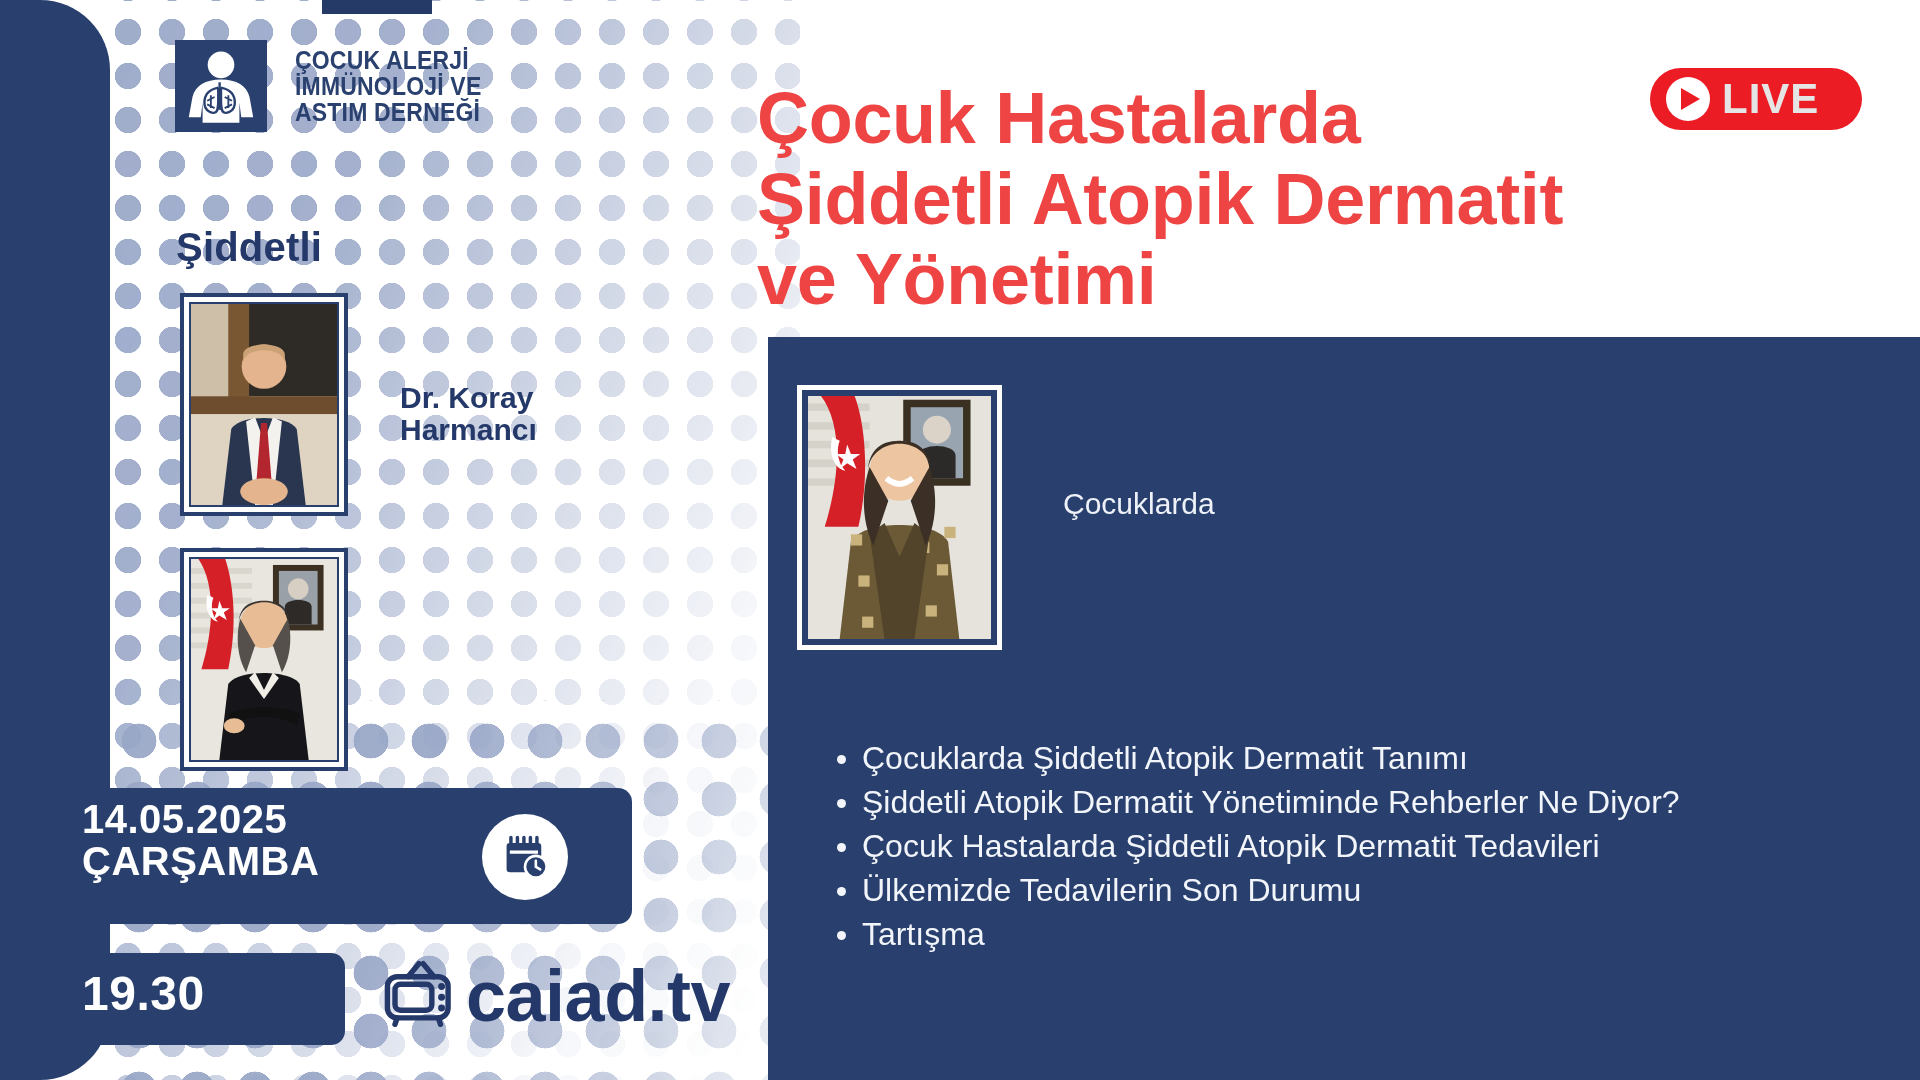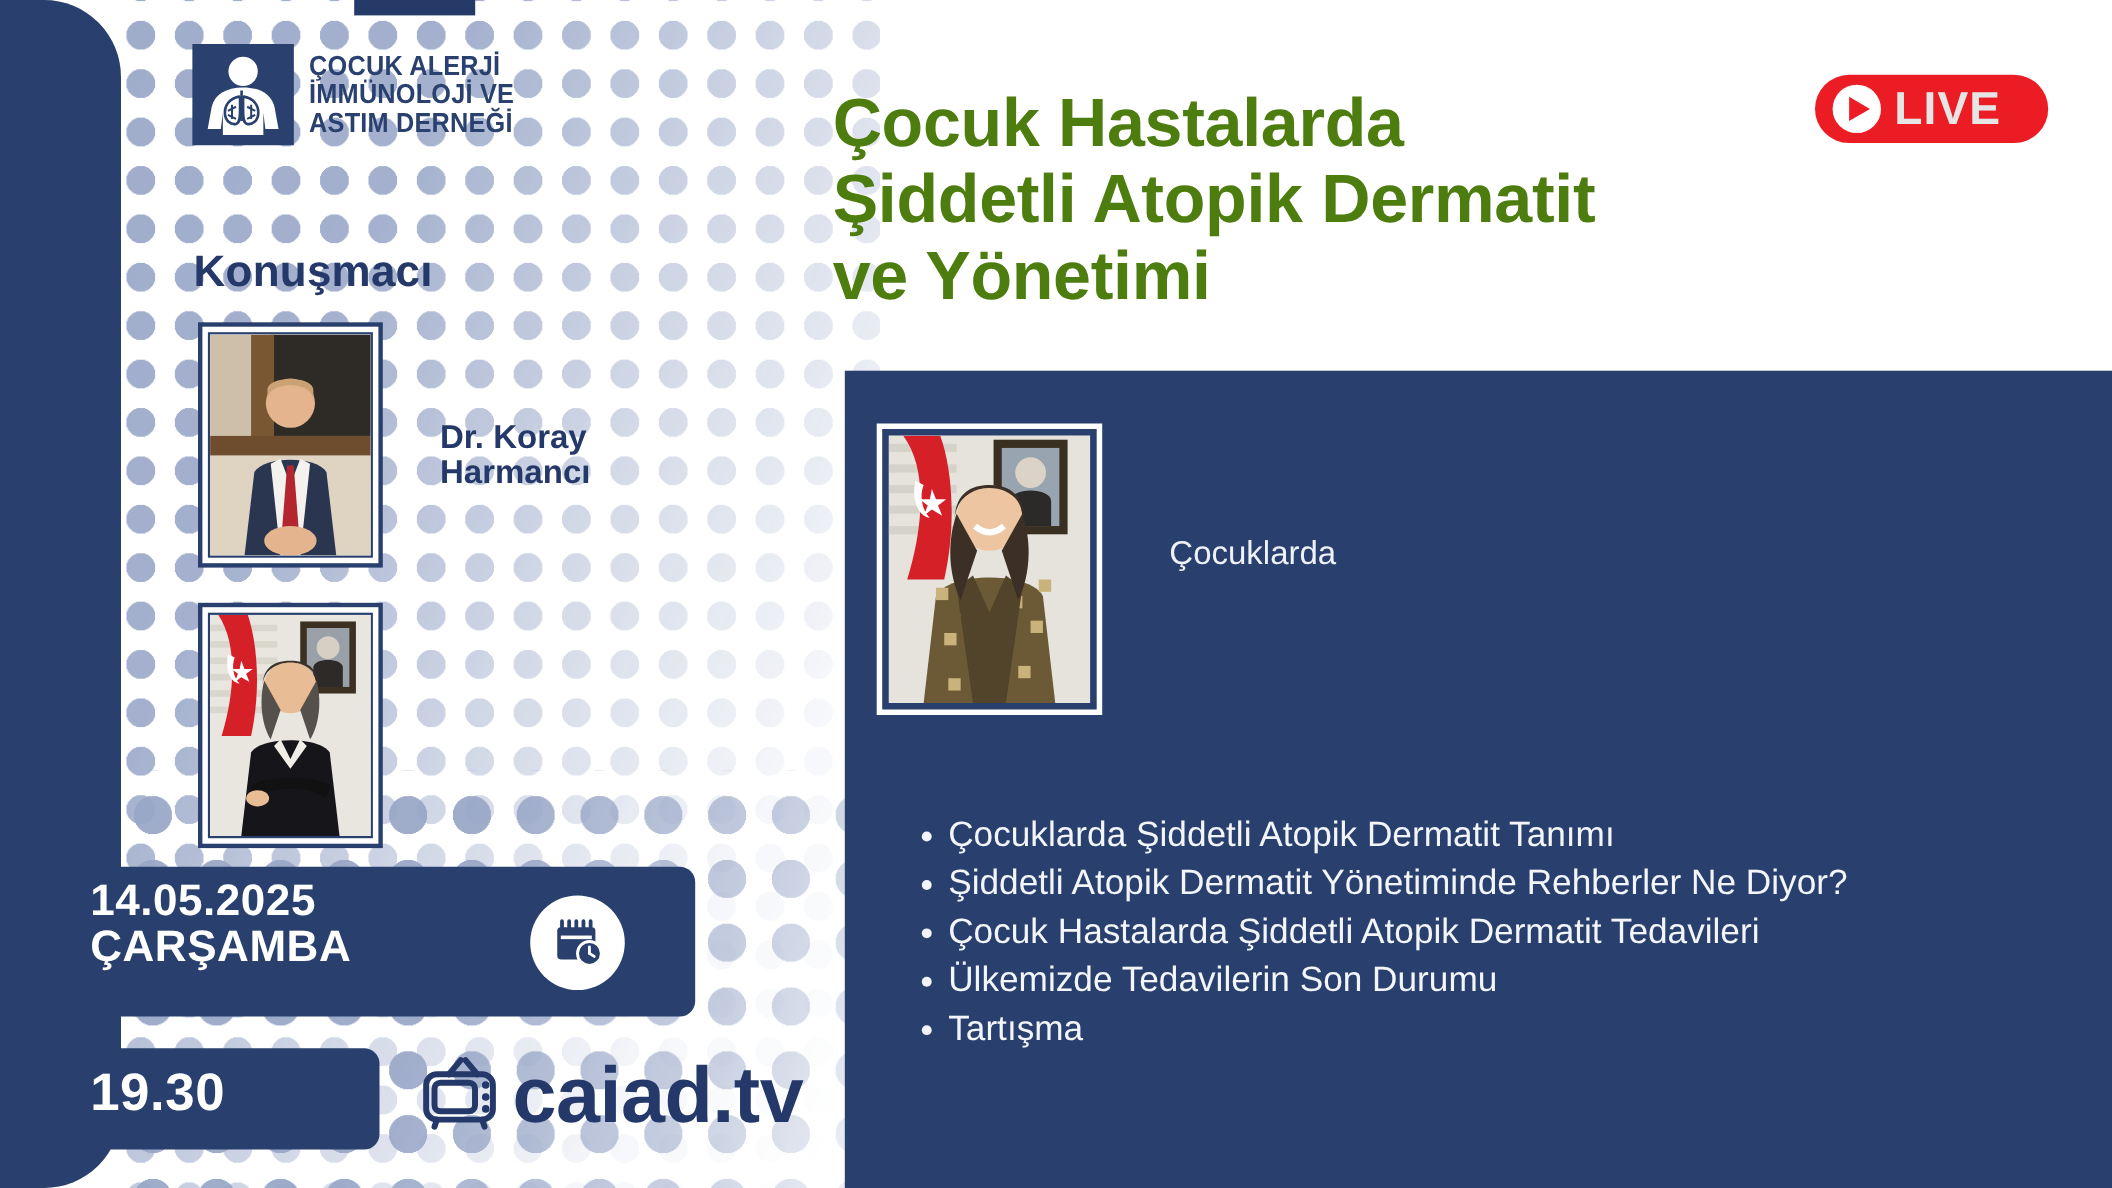--- a/index.html
+++ b/index.html
@@ -30,21 +30,21 @@
   
   .left-bar{
     position:absolute;left:-60px;top:0;width:170px;height:1080px;
     background:#293f6e;border-radius:0 70px 70px 0;
   }
   .top-tab{
     position:absolute;left:322px;top:-6px;width:110px;height:20px;background:#253a66;
   }
 
   
-  .logo{position:absolute;left:175px;top:40px;display:flex;align-items:center;gap:14px;}
+  .logo{position:absolute;left:175px;top:40px;display:flex;align-items:center;gap:28px;}
   .logo-mark{width:92px;height:92px;background:#2a416f;display:block;}
   .logo-text{
     color:#2a416f;font-weight:800;font-size:25px;line-height:1.04;letter-spacing:.2px;
     font-family:"Liberation Sans Narrow","Liberation Sans",sans-serif;
     transform:scaleX(.92);transform-origin:left center;white-space:pre-line;
   }
 
   
   .mod-title{
     position:absolute;left:176px;top:225px;
@@ -87,21 +87,21 @@
     position:absolute;left:82px;top:966px;color:#fff;font-size:48px;font-weight:800;letter-spacing:.5px;
   }
   .tv-row{
     position:absolute;left:382px;top:955px;display:flex;align-items:center;gap:6px;
   }
   .tv-text{color:#24396a;font-size:72px;font-weight:800;letter-spacing:-.5px;text-align:center;}
 
   
   .headline{
     position:absolute;left:757px;top:78px;width:820px;
-    color:#4d7c0f;font-size:62px;font-weight:800;line-height:1.12;letter-spacing:-.3px;
+    color:#ef4444;font-size:72px;font-weight:800;line-height:1.12;letter-spacing:-.3px;
     white-space:pre-line;
   }
 
   
   .live{
     position:absolute;left:1650px;top:68px;width:212px;height:62px;border-radius:31px;
     background:#ec1c24;display:flex;align-items:center;gap:12px;padding-left:16px;box-sizing:border-box;
   }
   .live .circle{
     width:44px;height:44px;border-radius:50%;background:#fff;display:flex;align-items:center;justify-content:center;
@@ -151,21 +151,21 @@
         <path d="M51 52 C60 54 65 60 65 68 C65 76 59 80 54 79 C50 78 50 72 50 66 L50 53 Z" fill="none" stroke="#2a416f" stroke-width="2.6"></path>
         <path d="M39 60 L39 74 M35 66 L43 62 M35 70 L43 74" stroke="#2a416f" stroke-width="2" fill="none"></path>
         <path d="M58 60 L58 74 M54 62 L62 66 M54 74 L62 70" stroke="#2a416f" stroke-width="2" fill="none"></path>
       </svg>
     </span>
     <span class="logo-text">ÇOCUK ALERJİ
 İMMÜNOLOJİ VE
 ASTIM DERNEĞİ</span>
   </div>
 
-  <div class="mod-title">Konuşmacı</div>
+  <div class="mod-title">Şiddetli</div>
 
   <div class="frame mod1">
     <div class="inner">
         <div class="photo">
       <svg viewBox="0 0 100 135" preserveAspectRatio="xMidYMid slice" aria-hidden="true">
         <rect width="100" height="135" fill="#cdbfa8"></rect>
         <rect x="38" y="0" width="62" height="62" fill="#2e2a26"></rect>
         <rect x="26" y="0" width="14" height="64" fill="#7a5733"></rect>
         <rect x="0" y="62" width="100" height="12" fill="#6d4d2d"></rect>
         <rect x="0" y="74" width="100" height="61" fill="#dfd4c2"></rect>

